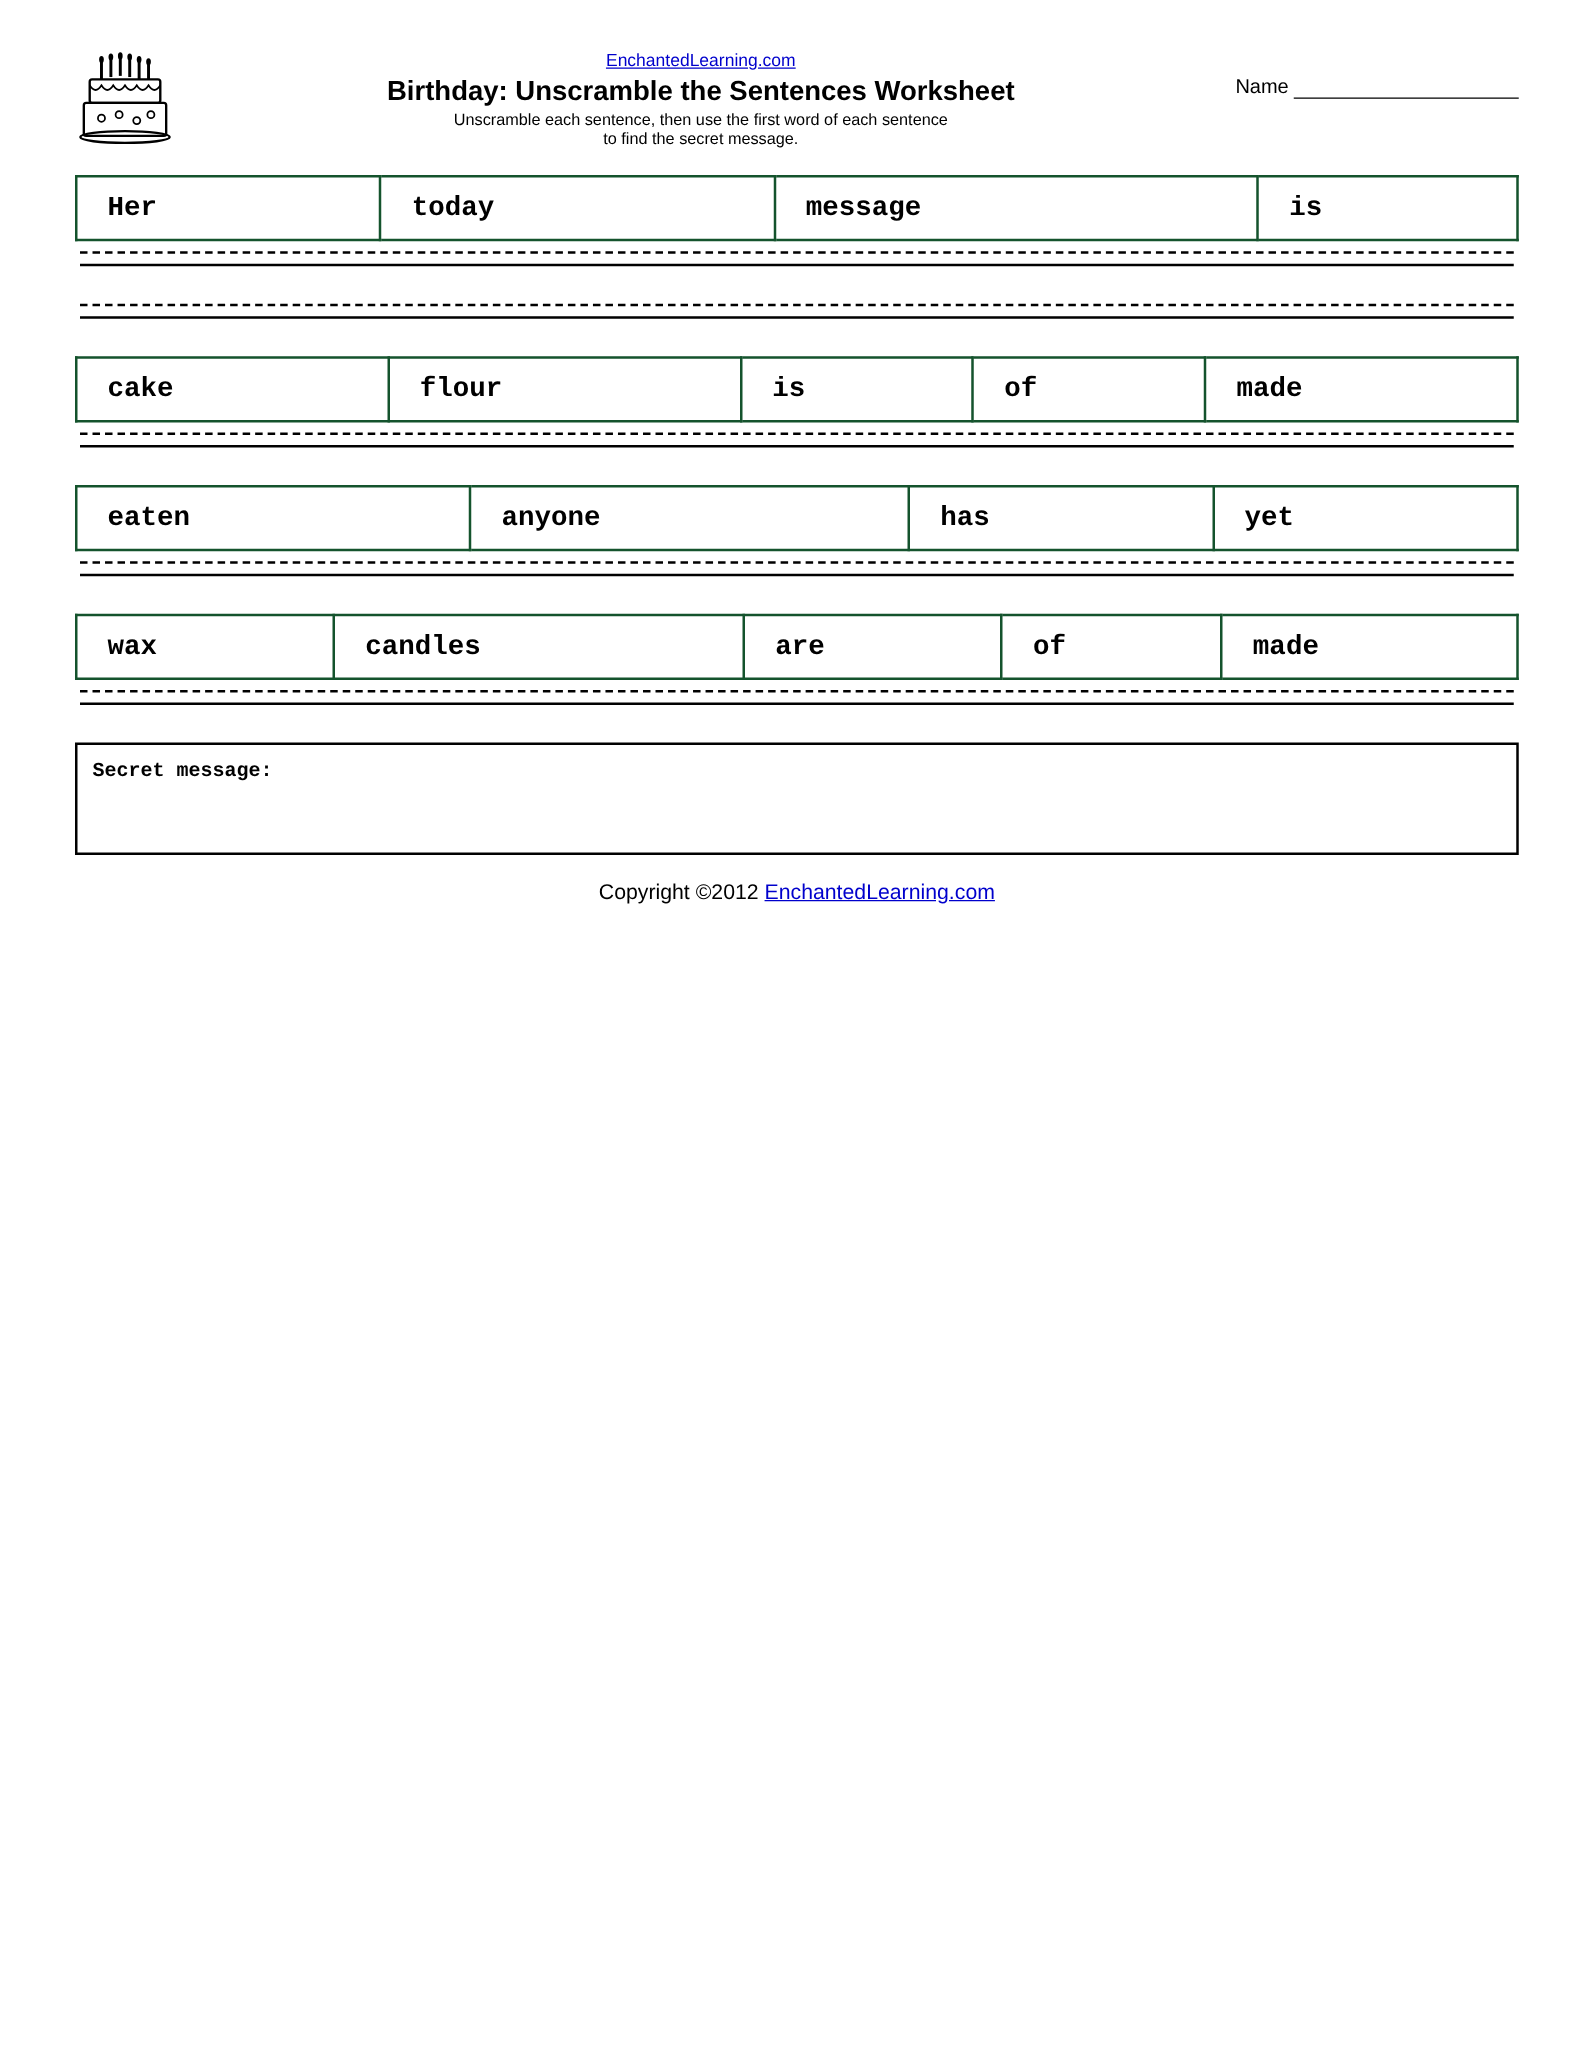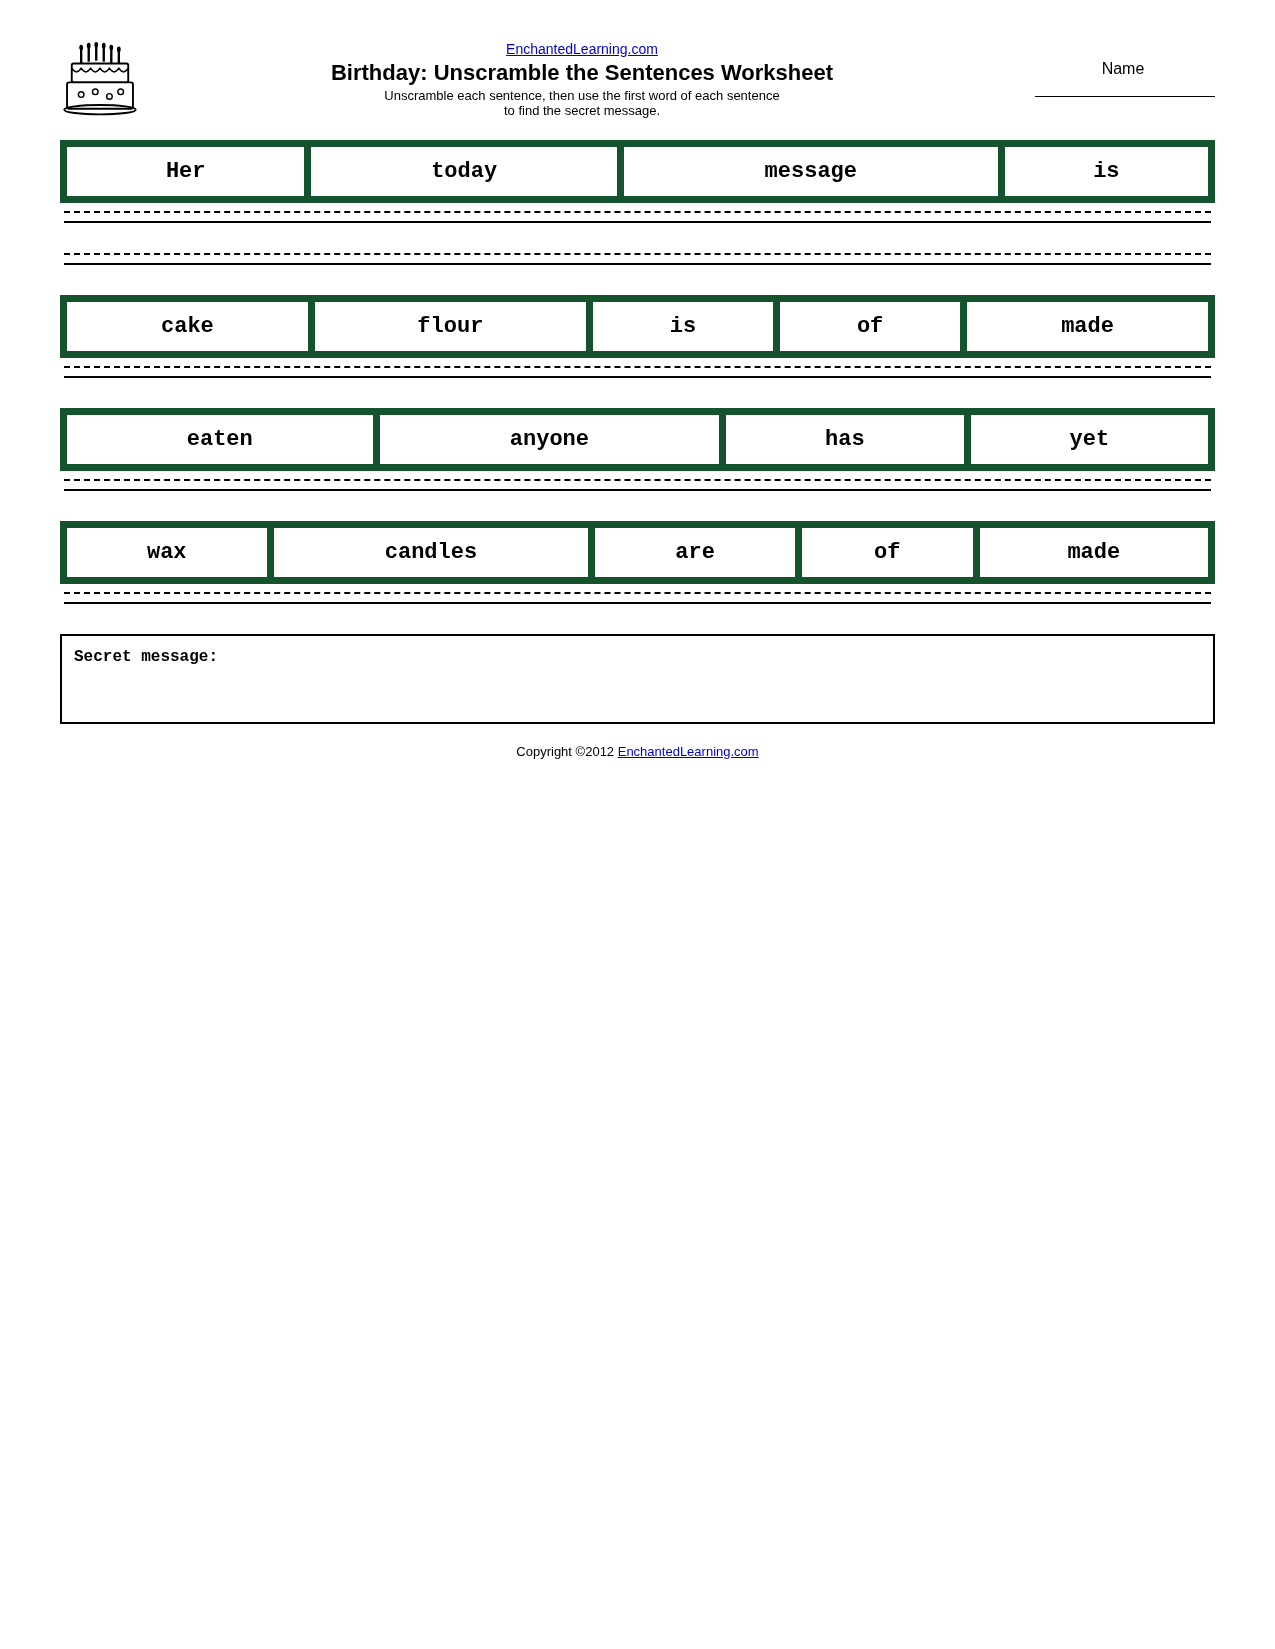--- a/index.html
+++ b/index.html
@@ -52,21 +52,20 @@
       font-weight: normal;
     }
 
     .name-field {
       display: flex;
       align-items: center;
       margin-left: 22px;
       font-size: 16px;
       white-space: nowrap;
       padding-top: 20px;
-      flex-direction: column;
     }
 
     .name-line {
       border-bottom: 1px solid #000;
       width: 180px;
       display: inline-block;
       margin-left: 4px;
     }
 
     .sentence-section {
@@ -74,26 +73,25 @@
     }
 
     .word-table {
       border: 2px solid #000;
       border-collapse: collapse;
       width: 100%;
       margin-bottom: 8px;
     }
 
     .word-table td {
-      border: 7px solid #14532d;
+      border: 2px solid #14532d;
       padding: 12px 24px;
       font-size: 22px;
       font-weight: bold;
       font-family: 'Courier New', monospace;
-      text-align: center;
     }
 
     .answer-area {
       margin-top: 4px;
       padding: 0 4px;
     }
 
     .dotted-line {
       border-top: 2px dashed #000;
       margin-bottom: 8px;
@@ -111,21 +109,21 @@
       min-height: 90px;
       padding: 12px;
       font-size: 16px;
       font-weight: bold;
       font-family: 'Courier New', monospace;
       margin-bottom: 20px;
     }
 
     .footer {
       text-align: center;
-      font-size: 13px;
+      font-size: 17px;
       margin-top: 12px;
     }
 
     .footer a {
       color: #0000cc;
       text-decoration: underline;
     }
   </style>
 </head>
 <body>

